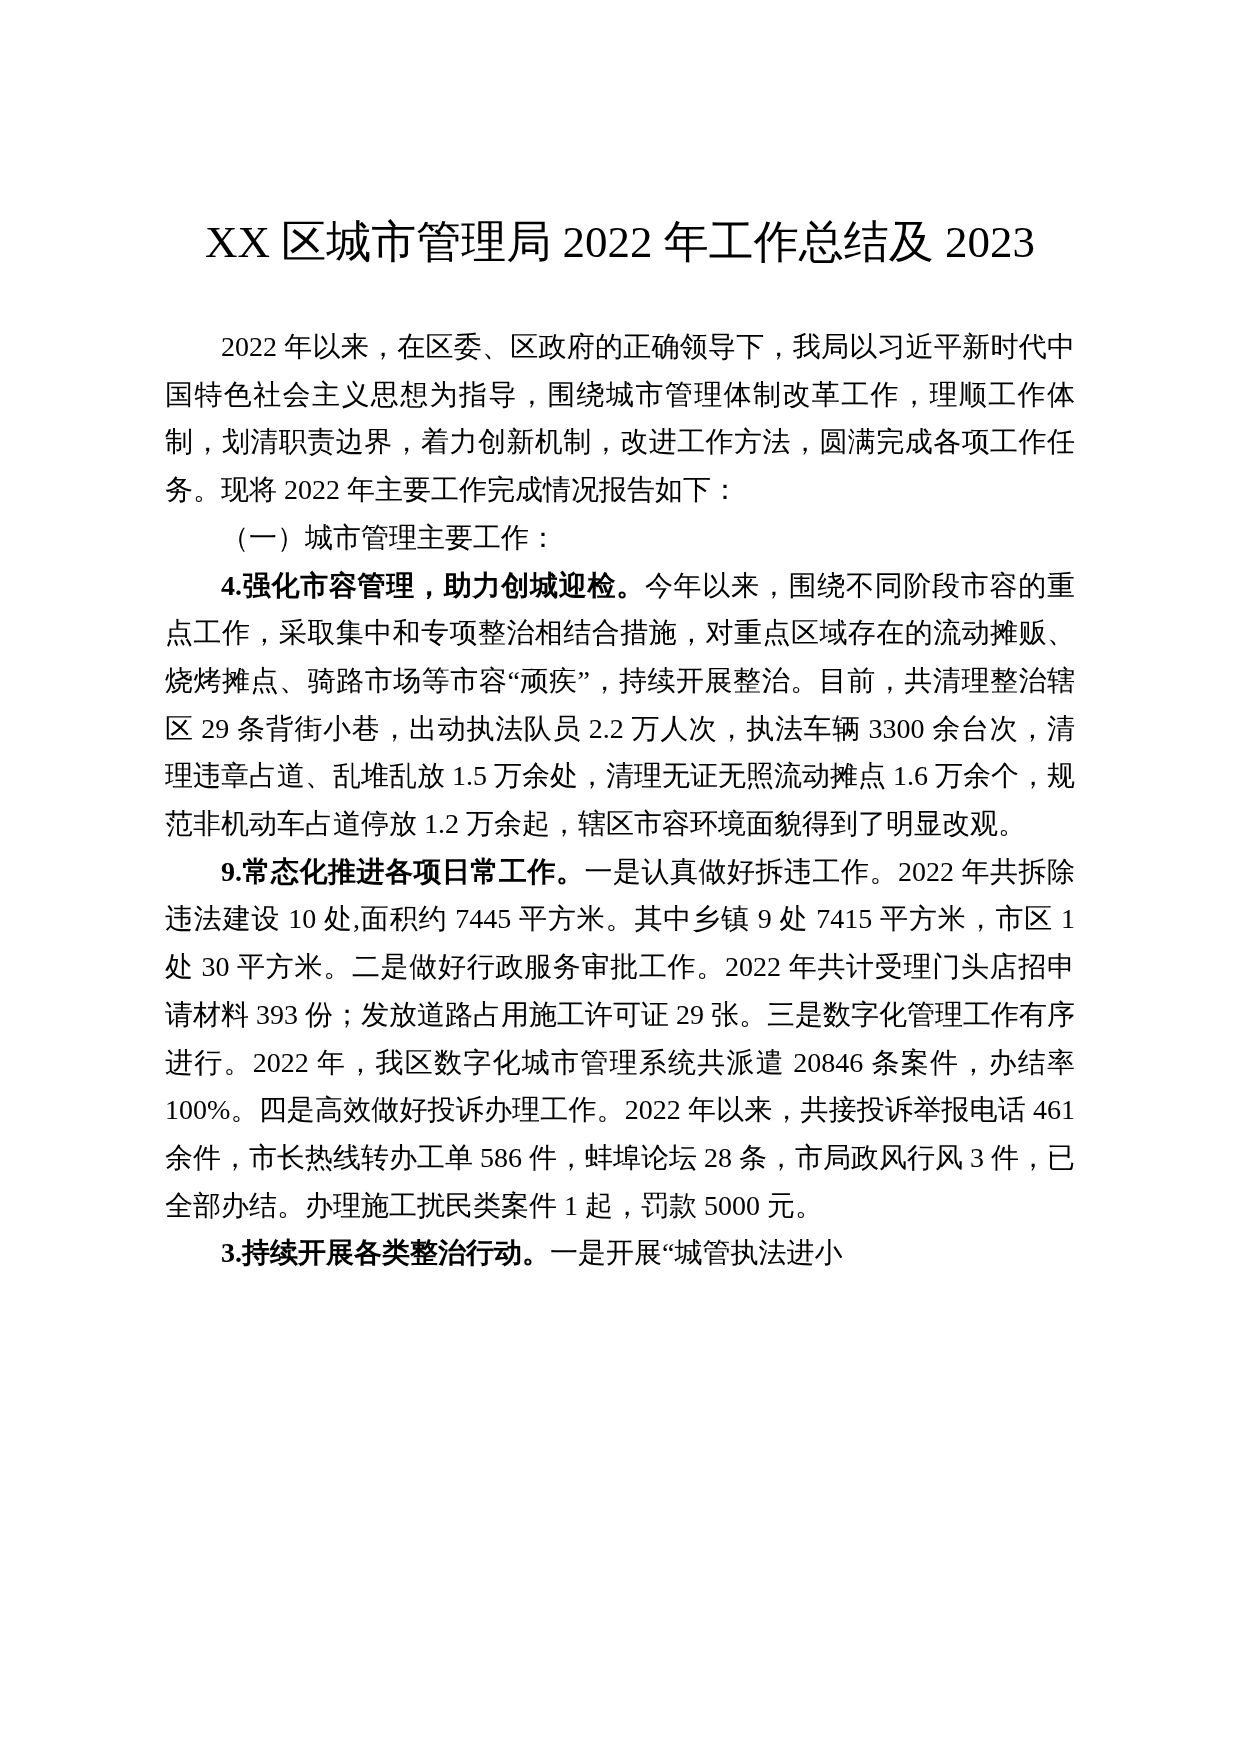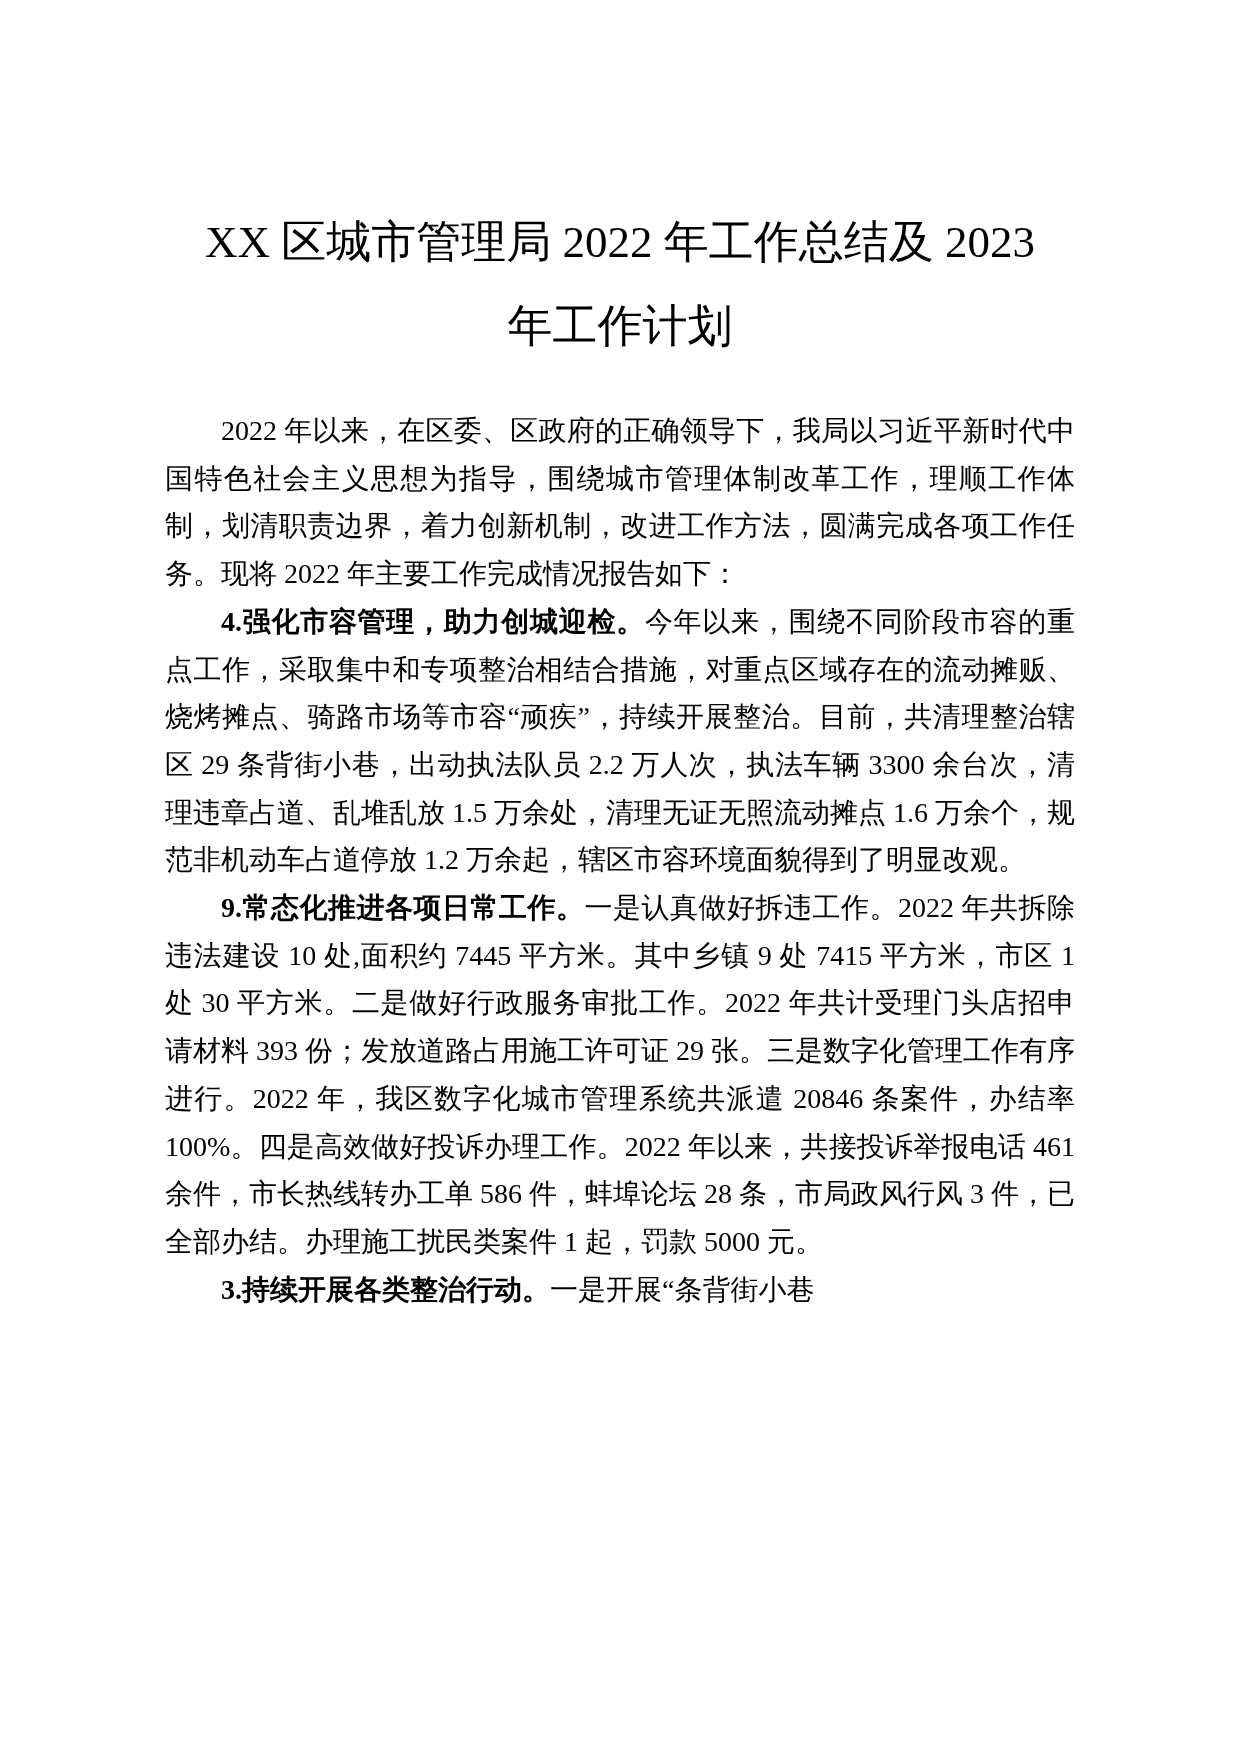--- a/index.html
+++ b/index.html
@@ -53,22 +53,22 @@
   .run { font-weight: normal; }
   .run-bold { font-weight: bold; }
 </style>
 </head>
 <body>
 
 <div class="page">
   <div class="content">
     <h1 class="doc-title">
         <span class="title-line">XX 区城市管理局 2022 年工作总结及 2023</span>
-        <span class="title-line">年工作计划</span>
       </h1>
     <div class="doc-body">
         <p class="para"><span class="run">2022 年以来，在区委、区政府的正确领导下，我局以习近平新时代中国特色社会主义思想为指导，围绕城市管理体制改革工作，理顺工作体制，划清职责边界，着力创新机制，改进工作方法，圆满完成各项工作任务。现将 2022 年主要工作完成情况报告如下：</span></p>
+        <p class="para"><span class="run">（一）城市管理主要工作：</span></p>
         <p class="para"><span class="run run-bold">4.强化市容管理，助力创城迎检。</span><span class="run">今年以来，围绕不同阶段市容的重点工作，采取集中和专项整治相结合措施，对重点区域存在的流动摊贩、烧烤摊点、骑路市场等市容“顽疾”，持续开展整治。目前，共清理整治辖区 29 条背街小巷，出动执法队员 2.2 万人次，执法车辆 3300 余台次，清理违章占道、乱堆乱放 1.5 万余处，清理无证无照流动摊点 1.6 万余个，规范非机动车占道停放 1.2 万余起，辖区市容环境面貌得到了明显改观。</span></p>
         <p class="para"><span class="run run-bold">9.常态化推进各项日常工作。</span><span class="run">一是认真做好拆违工作。2022 年共拆除违法建设 10 处,面积约 7445 平方米。其中乡镇 9 处 7415 平方米，市区 1 处 30 平方米。二是做好行政服务审批工作。2022 年共计受理门头店招申请材料 393 份；发放道路占用施工许可证 29 张。三是数字化管理工作有序进行。2022 年，我区数字化城市管理系统共派遣 20846 条案件，办结率 100%。四是高效做好投诉办理工作。2022 年以来，共接投诉举报电话 461 余件，市长热线转办工单 586 件，蚌埠论坛 28 条，市局政风行风 3 件，已全部办结。办理施工扰民类案件 1 起，罚款 5000 元。</span></p>
-        <p class="para"><span class="run run-bold">3.持续开展各类整治行动。</span><span class="run">一是开展“条背街小巷</span></p>
+        <p class="para"><span class="run run-bold">3.持续开展各类整治行动。</span><span class="run">一是开展“城管执法进小</span></p>
       </div>
   </div>
 </div>
 
 </body></html>

